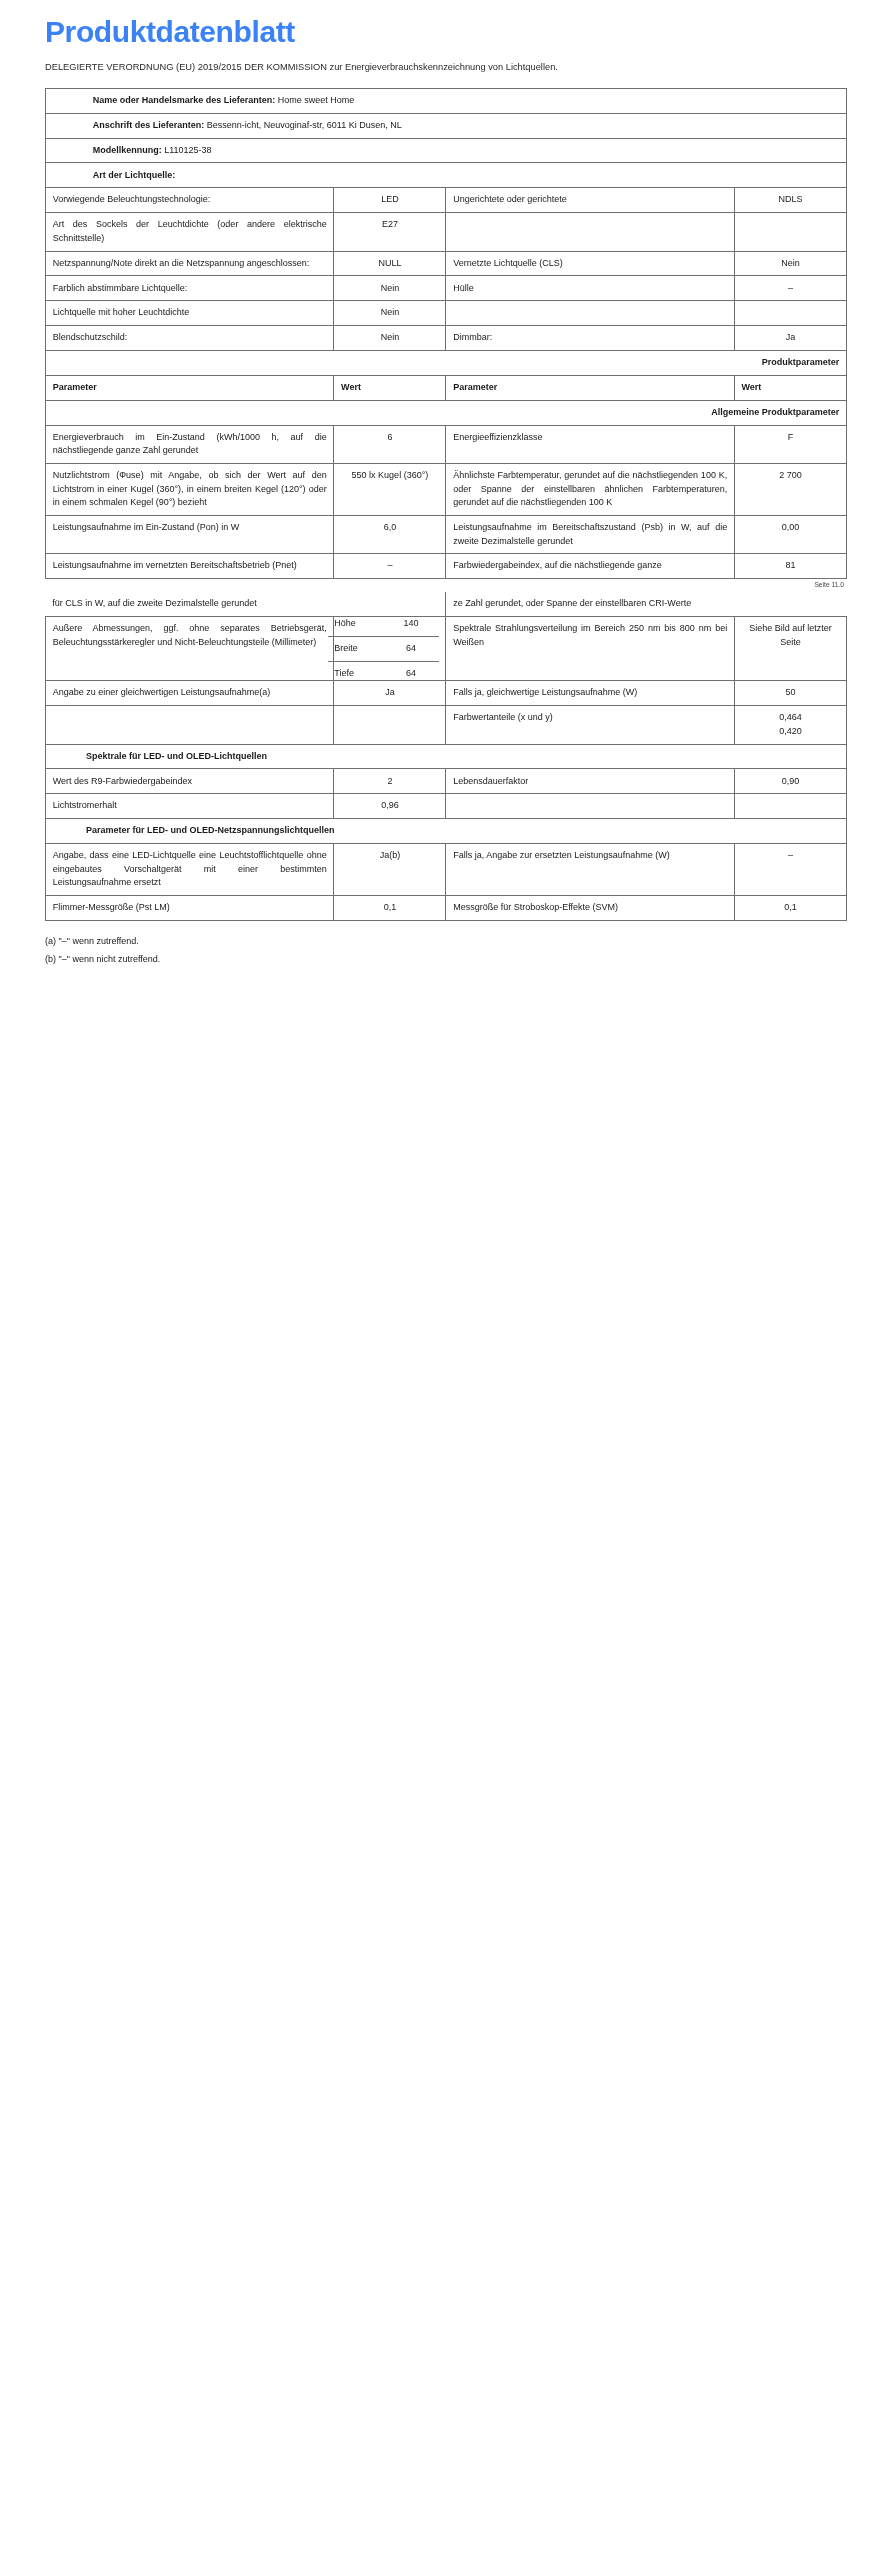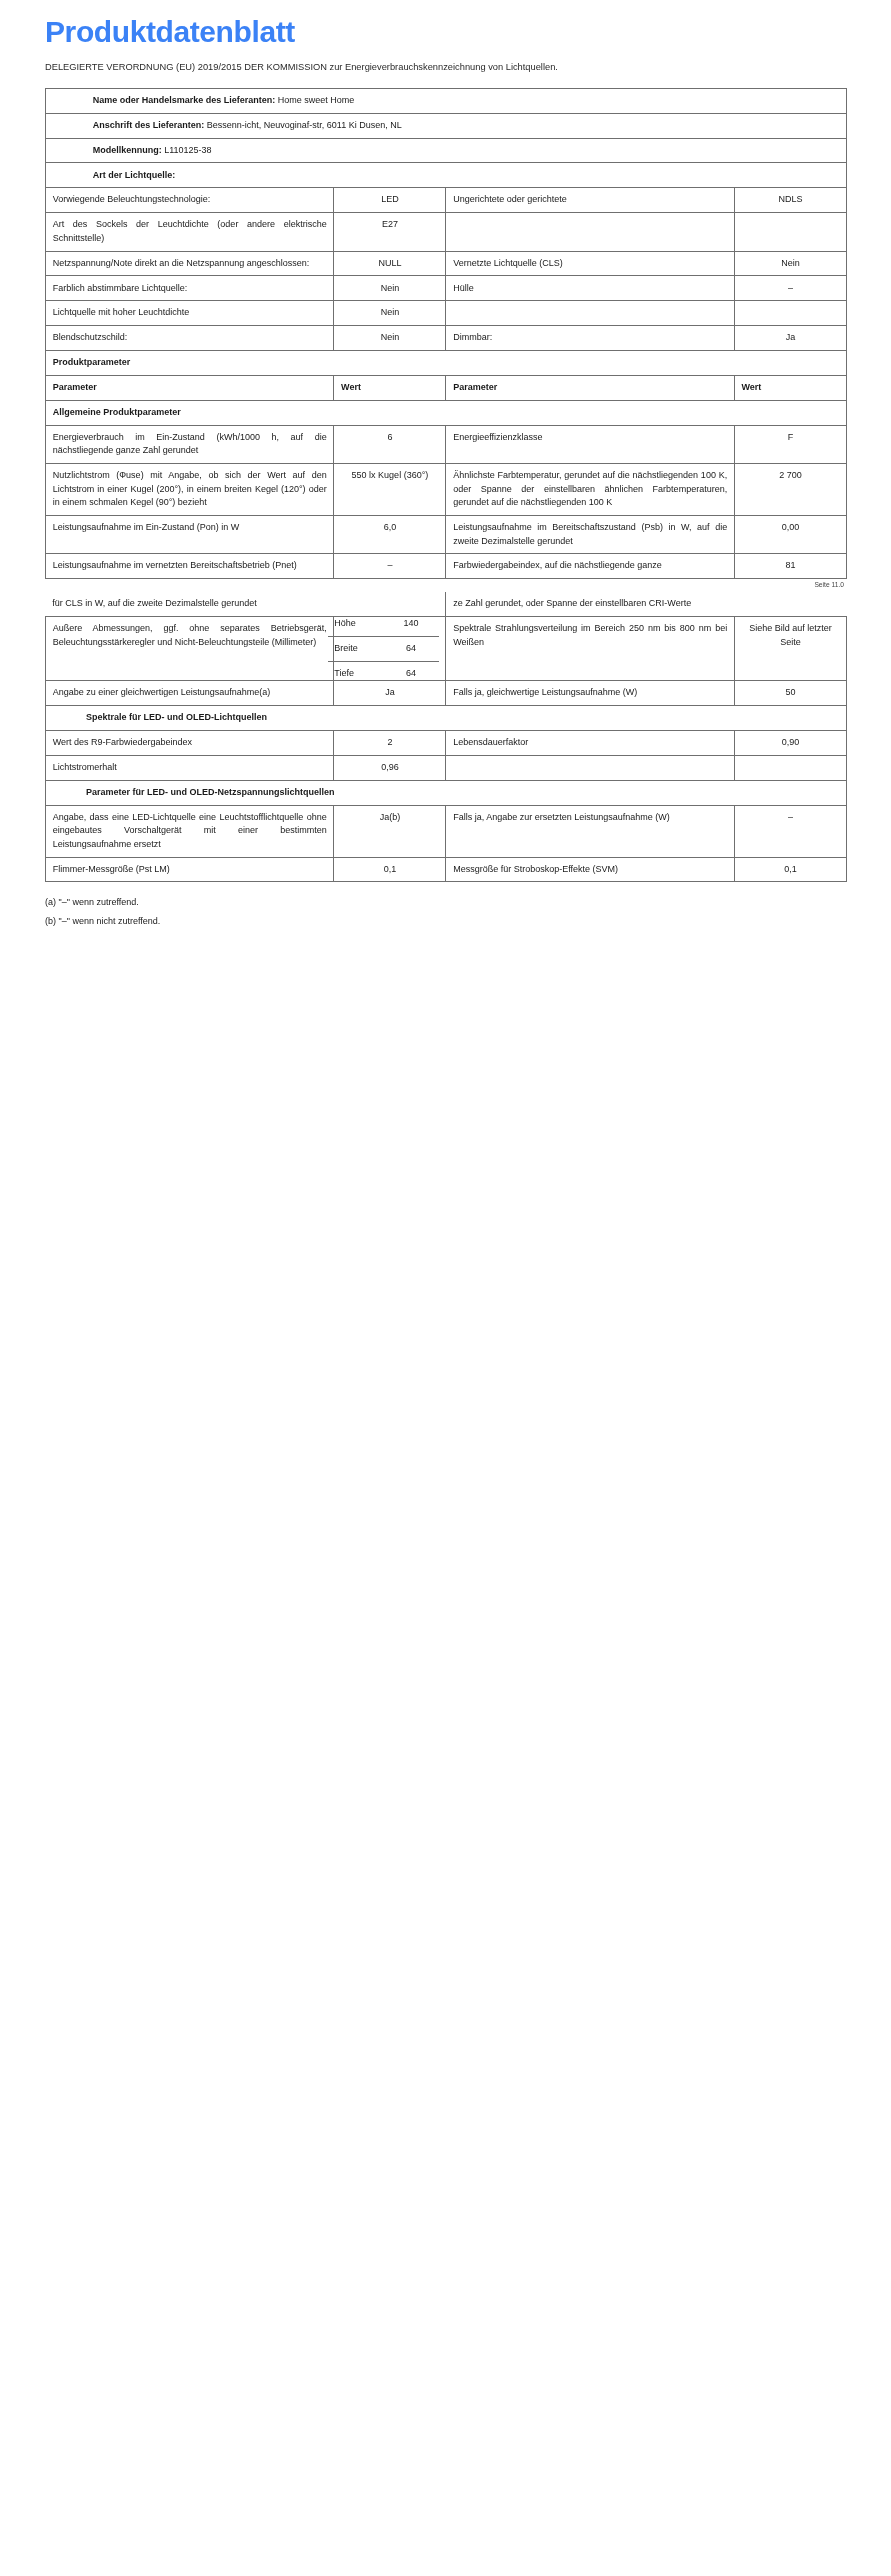--- a/index.html
+++ b/index.html
@@ -5,21 +5,21 @@
   html,body{margin:0;padding:0;background:#ffffff;}
   body{width:891px;height:2576px;font-family:"Liberation Sans",sans-serif;color:#1a1a1a;}
   .page{width:891px;height:2576px;position:relative;background:#fff;}
   .sheet{position:absolute;left:45px;top:15px;width:802px;}
   h1{font-size:30px;line-height:1.1;color:#3b82f6;margin:0 0 12px 0;font-weight:bold;letter-spacing:-0.4px;}
   .subtitle{font-size:9.3px;line-height:1.55;color:#2a2a2a;margin:0 0 13.4px 0;max-width:609px;}
   table{border-collapse:collapse;width:100%;table-layout:fixed;}
   td{border:0.7px solid #6f6f6f;font-size:9px;line-height:1.5;padding:5.2px 6.7px;vertical-align:top;color:#1a1a1a;}
   .b{font-weight:bold;padding-left:40px;}
   .c{text-align:center;}
-  .sec{font-weight:bold;text-align:left;}
+  .sec{font-weight:bold;text-align:right;}
   .hdr-row td{font-weight:bold;}
   .nb{border:none;}
   .tiny{font-size:6.7px;color:#444;text-align:right;padding:1.5px 3px 4.5px 0;}
   .just{text-align:justify;text-justify:inter-word;hyphens:auto;}
   .footnotes{margin-top:12px;font-size:9px;line-height:1.9;color:#1a1a1a;}
   .footnotes div{margin-bottom:1.5px;}
   .subtab{border-collapse:collapse;width:100%;margin:-5.2px -6.7px;}
   .subtab td{border:none;border-bottom:0.7px solid #6f6f6f;padding:5.2px 6.7px;}
   .subtab tr:last-child td{border-bottom:none;}
 </style>
@@ -114,21 +114,21 @@
         <td colspan="4" class="sec">Allgemeine Produktparameter</td>
       </tr>
 
       <tr>
         <td class="just">Energieverbrauch im Ein-Zustand (kWh/1000 h, auf die nächstliegende ganze Zahl gerundet</td>
         <td class="c">6</td>
         <td class="just">Energieeffizienzklasse</td>
         <td class="c">F</td>
       </tr>
       <tr>
-        <td class="just">Nutzlichtstrom (Фuse) mit Angabe, ob sich der Wert auf den Lichtstrom in einer Kugel (200°), in einem breiten Kegel (120°) oder in einem schmalen Kegel (90°) bezieht</td>
+        <td class="just">Nutzlichtstrom (Фuse) mit Angabe, ob sich der Wert auf den Lichtstrom in einer Kugel (360°), in einem breiten Kegel (120°) oder in einem schmalen Kegel (90°) bezieht</td>
         <td class="c">550 lx Kugel (360°)</td>
         <td class="just">Ähnlichste Farbtemperatur, gerundet auf die nächstliegenden 100 K, oder Spanne der einstellbaren ähnlichen Farbtemperaturen, gerundet auf die nächstliegenden 100 K</td>
         <td class="c">2 700</td>
       </tr>
       <tr>
         <td class="just">Leistungsaufnahme im Ein-Zustand (Pon) in W</td>
         <td class="c">6,0</td>
         <td class="just">Leistungsaufnahme im Bereitschaftszustand (Psb) in W, auf die zweite Dezimalstelle gerundet</td>
         <td class="c">0,00</td>
       </tr>
@@ -181,20 +181,27 @@
         <td class="just">Spektrale Strahlungsverteilung im Bereich 250 nm bis 800 nm bei Weißen</td>
         <td class="c">Siehe Bild auf letzter Seite</td>
       </tr>
 
       <tr>
         <td class="just">Angabe zu einer gleichwertigen Leistungsaufnahme(a)</td>
         <td class="c">Ja</td>
         <td class="just">Falls ja, gleichwertige Leistungsaufnahme (W)</td>
         <td class="c">50</td>
       </tr>
+      <tr>
+        <td></td>
+        <td class="c"></td>
+        <td class="just">Farbwertanteile (x und y)</td>
+        <td class="c" style="white-space:pre-line">0,464
+0,420</td>
+      </tr>
 
       <tr>
         <td colspan="4" class="b">Spektrale für LED- und OLED-Lichtquellen</td>
       </tr>
       <tr>
         <td class="just">Wert des R9-Farbwiedergabeindex</td>
         <td class="c">2</td>
         <td class="just">Lebensdauerfaktor</td>
         <td class="c">0,90</td>
       </tr>

